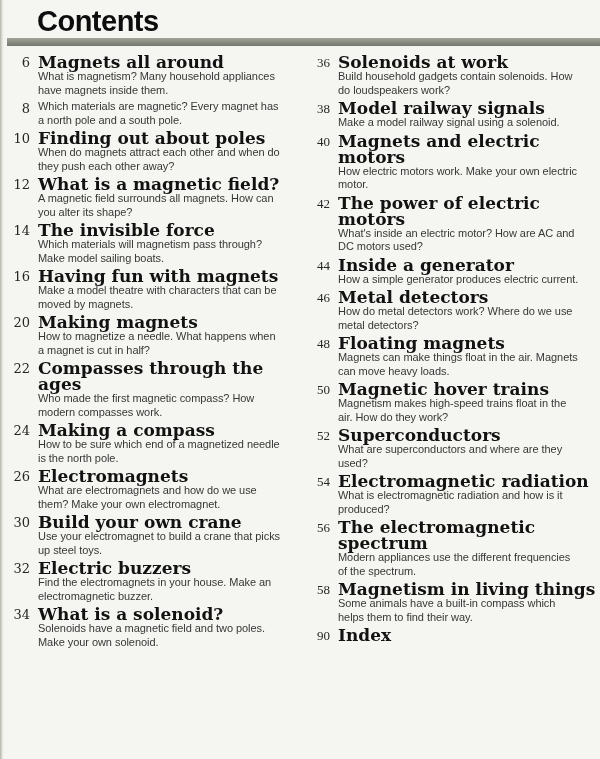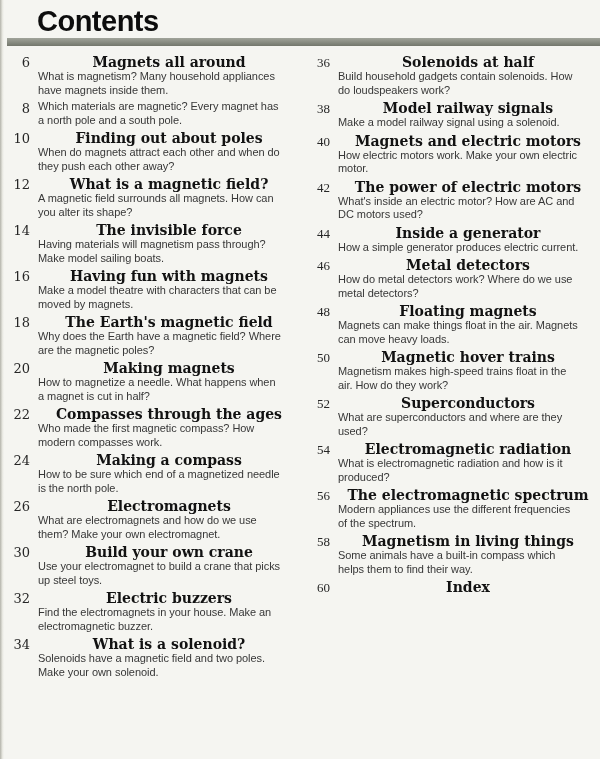--- a/index.html
+++ b/index.html
@@ -65,24 +65,23 @@
     line-height: 16px;
     padding-top: 1px;
     color: #262626;
     margin-right: 8px;
   }
   .col-right .num { width: 30px; font-family: Liberation Serif, serif; }
   .txt { flex: 1 1 auto; min-width: 0; }
   .ttl {
     font-family: "DejaVu Serif", serif;
     font-weight: bold;
-    font-size: 14px;
+    font-size: 17px;
     line-height: 16px;
     color: #121212;
-    text-align: center;
   }
   .desc {
     font-family: "Liberation Sans", sans-serif;
     font-size: 11px;
     line-height: 13.5px;
     letter-spacing: -0.05px;
     color: #373737;
     margin-top: 0;
     white-space: pre-line;
   }
@@ -123,41 +122,33 @@
     <div class="txt">
       <div class="ttl">What is a magnetic field?</div>
       <div class="desc">A magnetic field surrounds all magnets. How can
 you alter its shape?</div>
     </div>
   </div>
         <div class="entry">
     <div class="num">14</div>
     <div class="txt">
       <div class="ttl">The invisible force</div>
-      <div class="desc">Having materials will magnetism pass through?
+      <div class="desc">Which materials will magnetism pass through?
 Make model sailing boats.</div>
     </div>
   </div>
         <div class="entry">
     <div class="num">16</div>
     <div class="txt">
       <div class="ttl">Having fun with magnets</div>
       <div class="desc">Make a model theatre with characters that can be
 moved by magnets.</div>
     </div>
   </div>
         <div class="entry">
-    <div class="num">18</div>
-    <div class="txt">
-      <div class="ttl">The Earth's magnetic field</div>
-      <div class="desc">Why does the Earth have a magnetic field? Where
-are the magnetic poles?</div>
-    </div>
-  </div>
-        <div class="entry">
     <div class="num">20</div>
     <div class="txt">
       <div class="ttl">Making magnets</div>
       <div class="desc">How to magnetize a needle. What happens when
 a magnet is cut in half?</div>
     </div>
   </div>
         <div class="entry">
     <div class="num">22</div>
     <div class="txt">
@@ -204,21 +195,21 @@
       <div class="ttl">What is a solenoid?</div>
       <div class="desc">Solenoids have a magnetic field and two poles.
 Make your own solenoid.</div>
     </div>
   </div>
       </div>
     <div class="col col-right" id="col-right">
         <div class="entry">
     <div class="num">36</div>
     <div class="txt">
-      <div class="ttl">Solenoids at half</div>
+      <div class="ttl">Solenoids at work</div>
       <div class="desc">Build household gadgets contain solenoids. How
 do loudspeakers work?</div>
     </div>
   </div>
         <div class="entry">
     <div class="num">38</div>
     <div class="txt">
       <div class="ttl">Model railway signals</div>
       <div class="desc">Make a model railway signal using a solenoid.</div>
     </div>
@@ -296,21 +287,21 @@
   </div>
         <div class="entry">
     <div class="num">58</div>
     <div class="txt">
       <div class="ttl">Magnetism in living things</div>
       <div class="desc">Some animals have a built-in compass which
 helps them to find their way.</div>
     </div>
   </div>
         <div class="entry">
-    <div class="num">60</div>
+    <div class="num">90</div>
     <div class="txt">
       <div class="ttl">Index</div>
 
     </div>
   </div>
       </div>
   </div>
 </div>
 
 </body></html>

